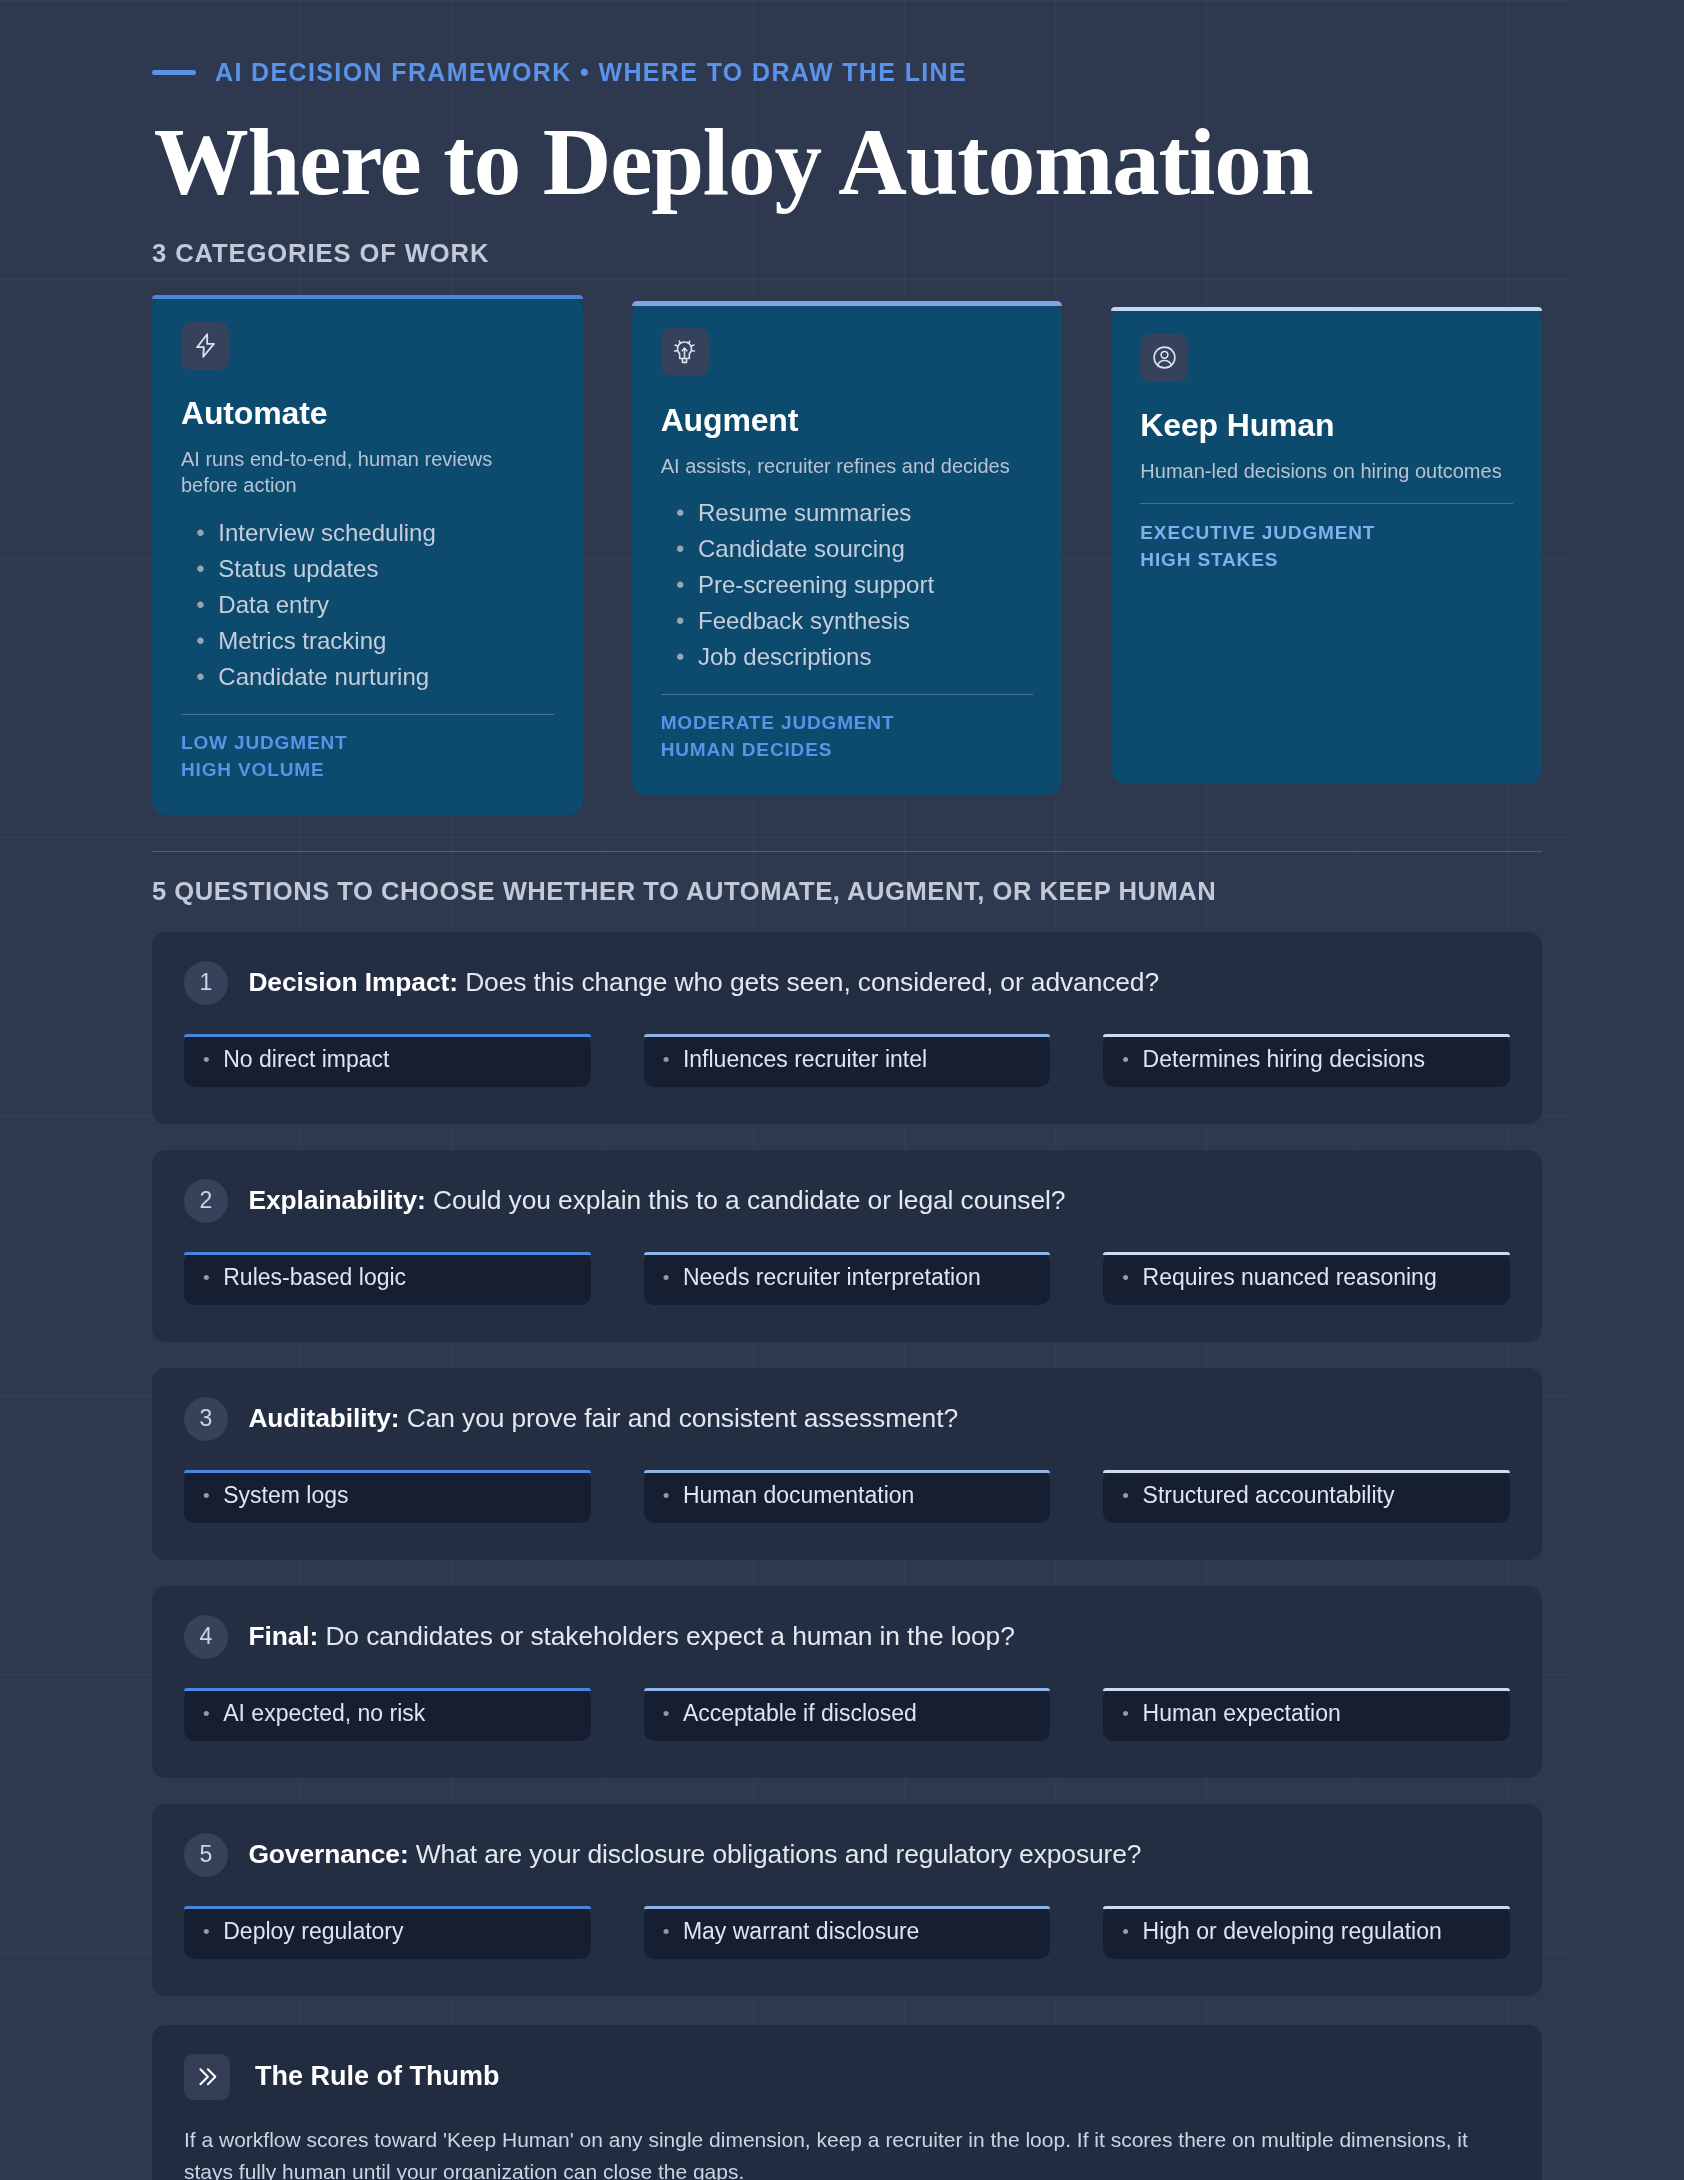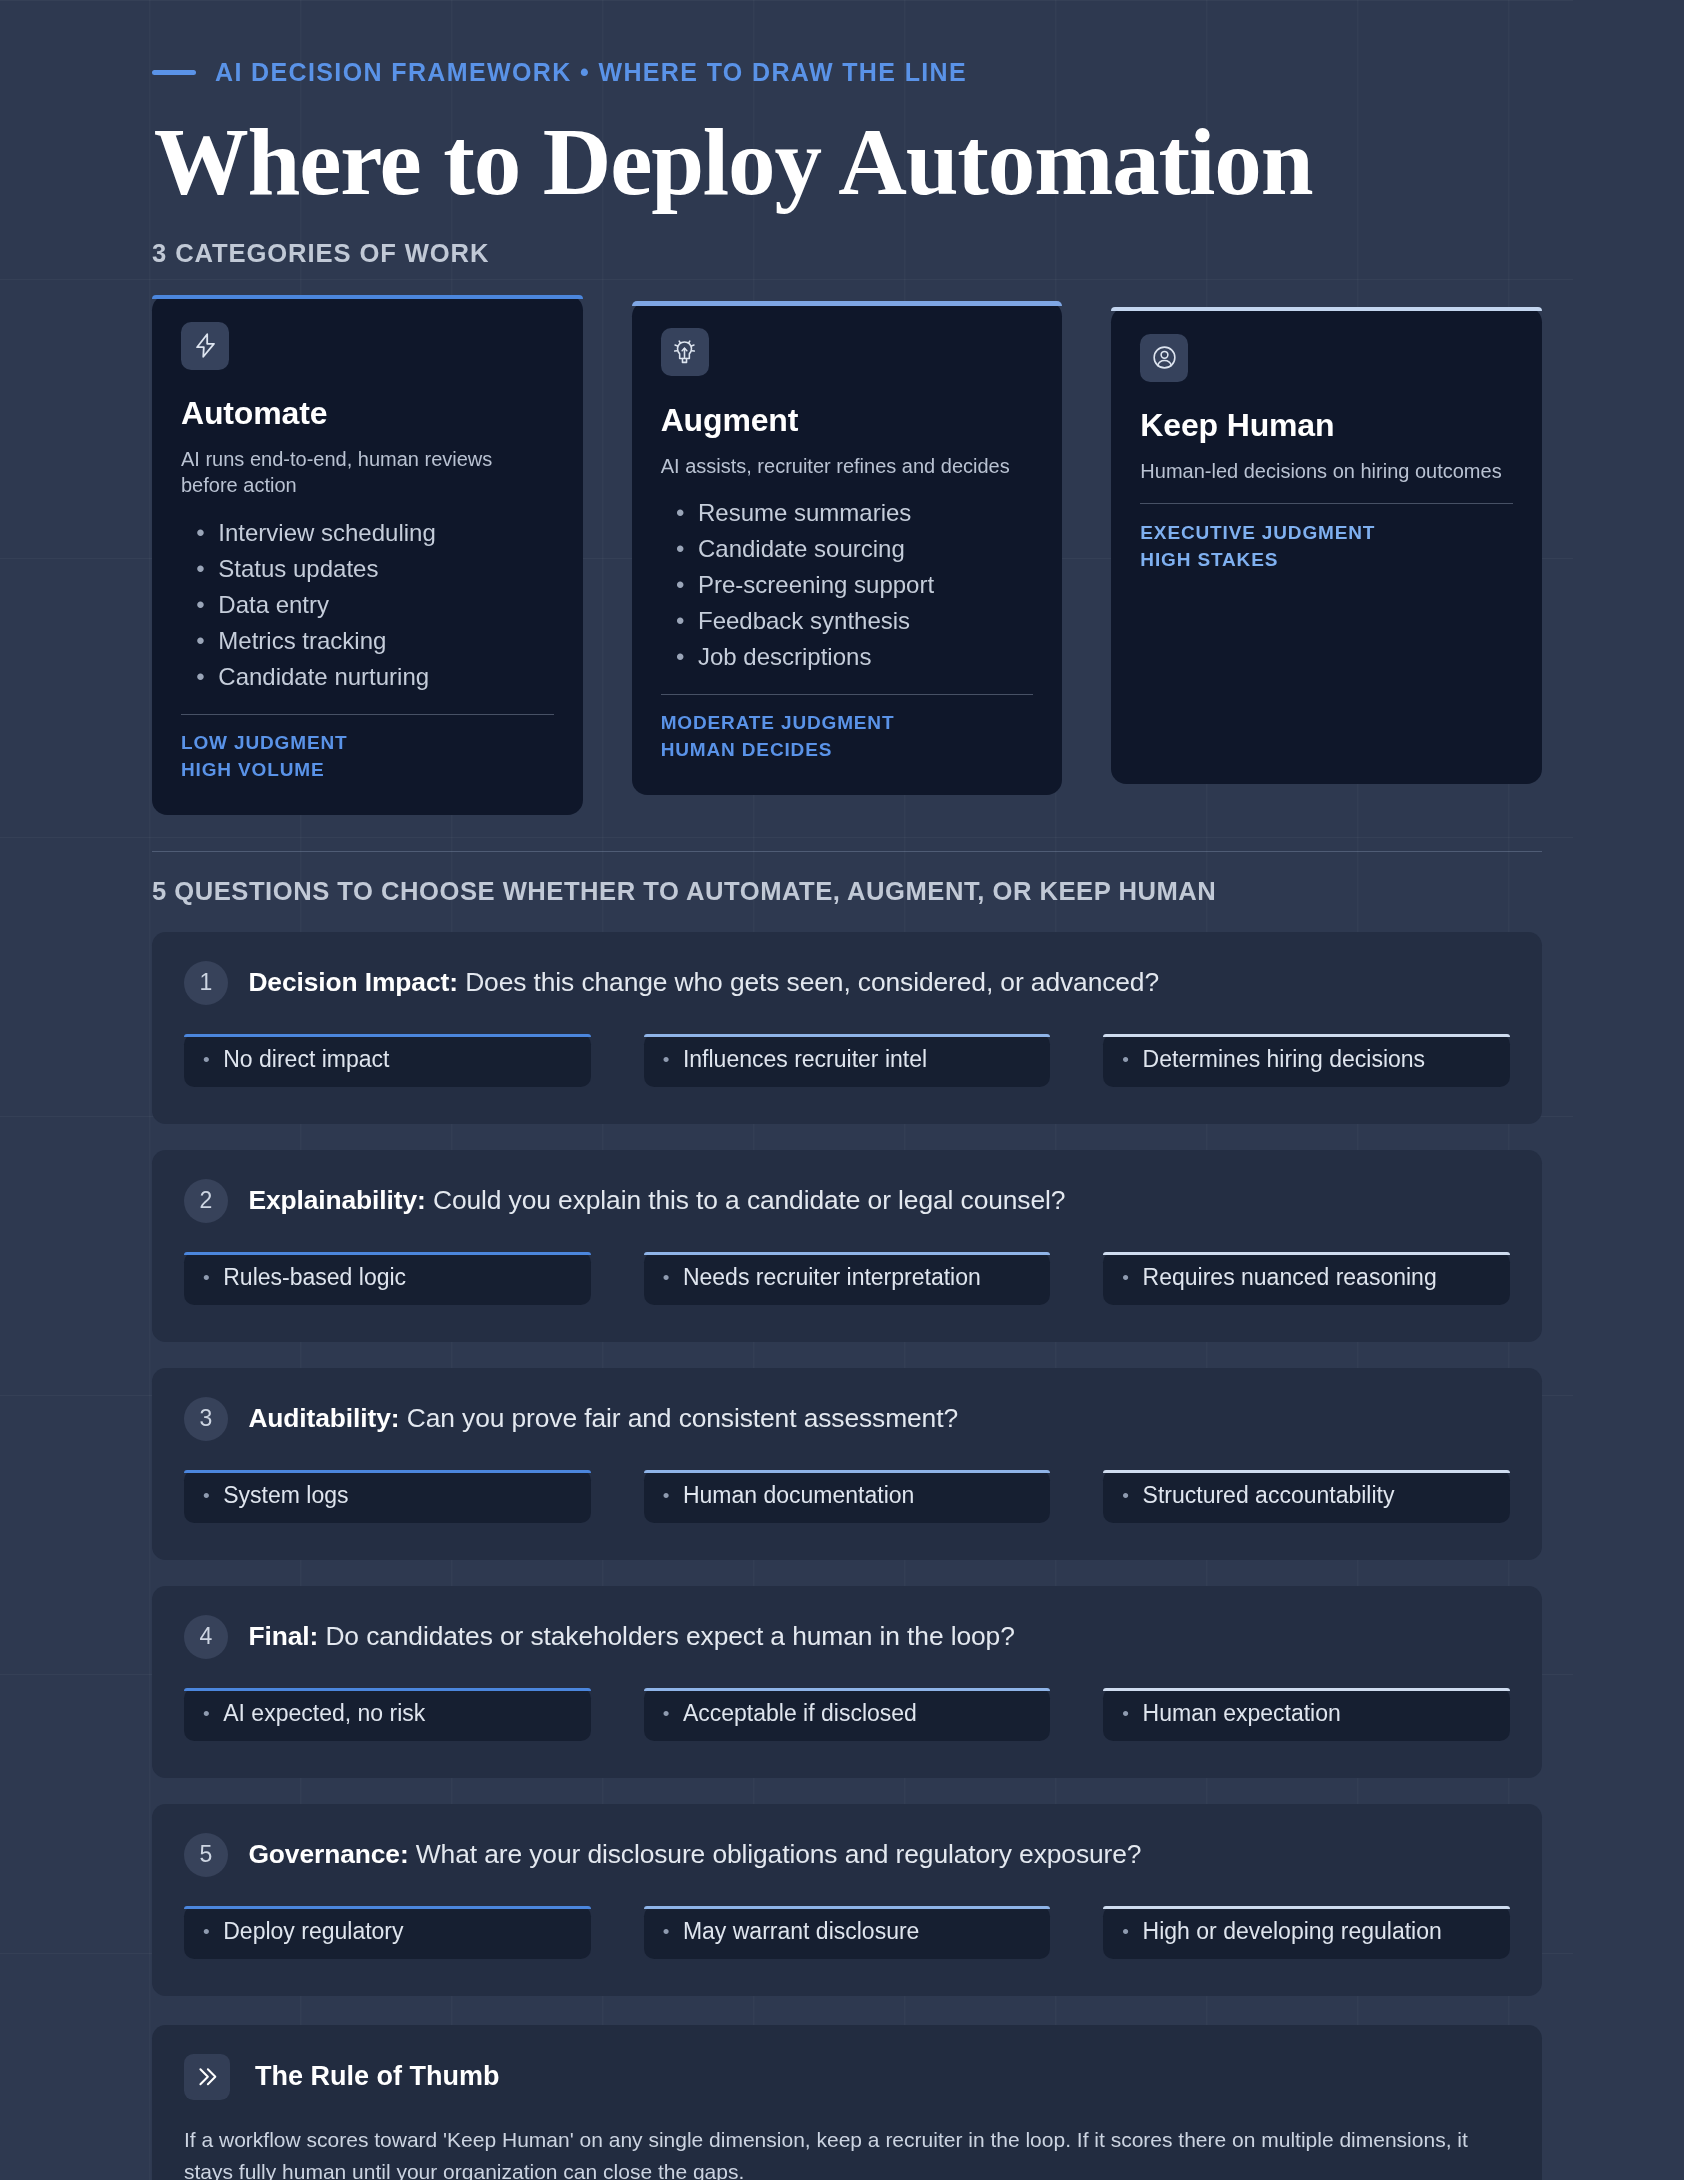--- a/index.html
+++ b/index.html
@@ -83,21 +83,21 @@
 
   
   .cards {
     display: flex;
     gap: 49px;
     margin-top: 27px;
     align-items: flex-start;
   }
   .card {
     flex: 1 1 0;
-    background: #0f172a;
+    background: #0c4a6e;
     border-radius: 15.3px;
     padding: 27px 29px 31px 29px;
     position: relative;
     min-height: 491px;
     display: flex;
     flex-direction: column;
   }
   .card::before {
     content: "";
     position: absolute;

